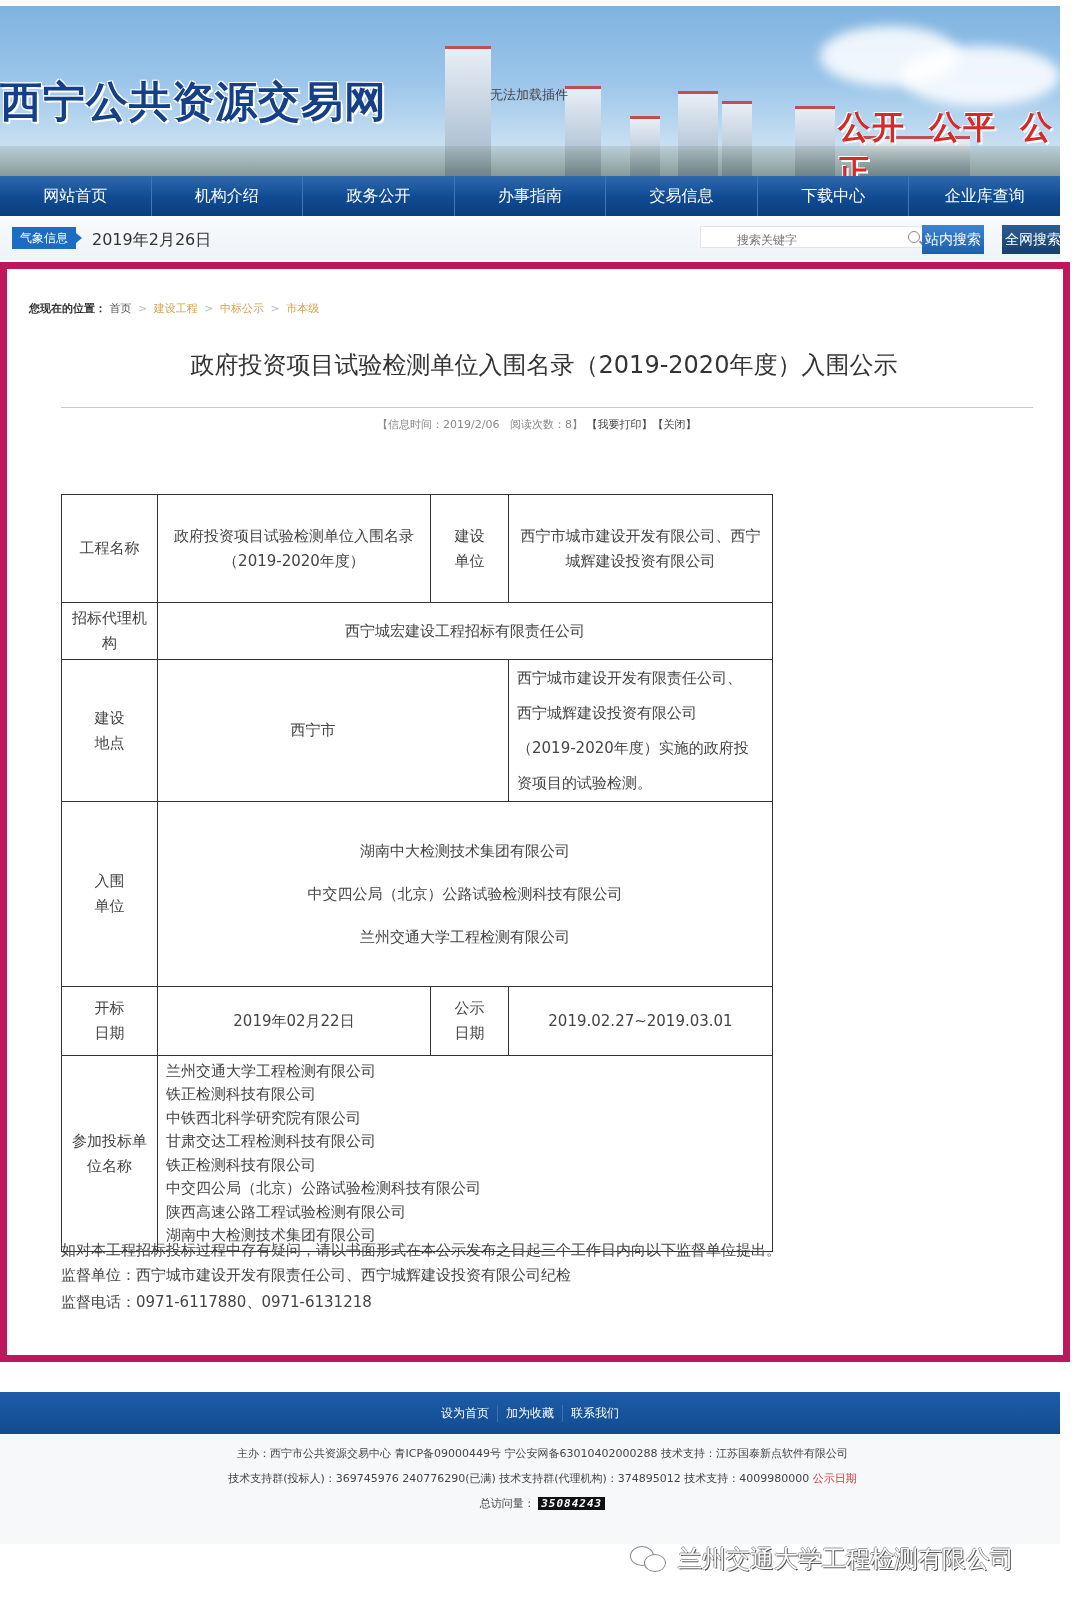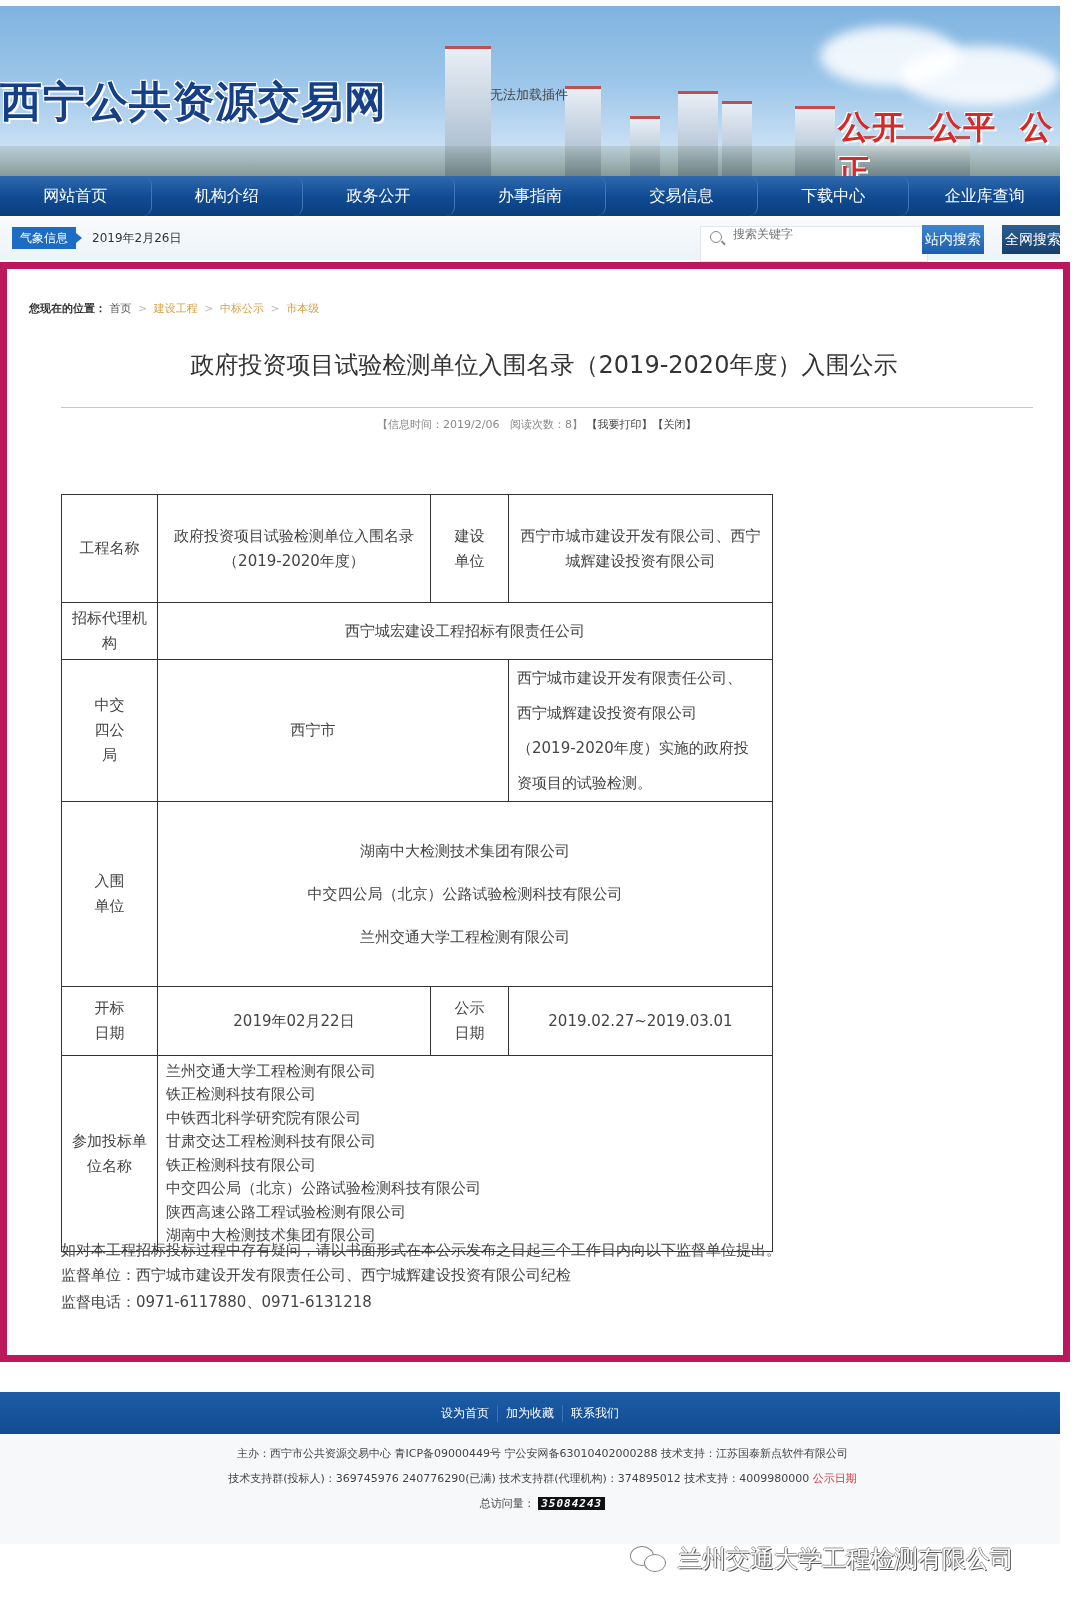--- a/index.html
+++ b/index.html
@@ -27,41 +27,41 @@
   }
 
   
   .nav {
     position: absolute; left: 0; top: 176px; width: 1060px; height: 40px;
     background: linear-gradient(180deg, #2f68ad 0%, #0f4a91 55%, #0b3f7e 100%);
     display: flex;
   }
   .nav-item {
     flex: 1; color: #fff; font-size: 16px; display: flex; align-items: center; justify-content: center;
-    border-right: 1px solid #3e76b8; cursor: pointer; border-radius: 9px;
+    border-right: 1px solid #3e76b8; cursor: pointer;
   }
   .nav-item:last-child { border-right: none; }
 
   
   .infobar {
     position: absolute; left: 0; top: 216px; width: 1060px; height: 44px;
     background: linear-gradient(180deg, #f9fbfd, #eef3f8);
   }
   .weather-tag {
     position: absolute; left: 12px; top: 11px; height: 22px; padding: 0 8px; background: #1c6cc3; color: #fff;
     font-size: 12px; line-height: 22px;
   }
   .weather-tag::after {
     content: ""; position: absolute; right: -6px; top: 6px; border-left: 6px solid #1c6cc3;
     border-top: 5px solid transparent; border-bottom: 5px solid transparent;
   }
-  .date-text { position: absolute; left: 92px; top: 14px; font-size: 12px; color: #333; }
+  .date-text { position: absolute; left: 92px; top: 14px; font-size: 16px; color: #333; }
   .search-box {
-    position: absolute; left: 700px; top: 10px; width: 228px; height: 36px; background: #fff; border: 1px solid #e2e6ea;
-    display: flex; align-items: flex-start;
+    position: absolute; left: 700px; top: 10px; width: 228px; height: 22px; background: #fff; border: 1px solid #e2e6ea;
+    display: flex; align-items: flex-end; flex-direction: column;
   }
   .search-icon { width: 22px; height: 22px; margin-left: 6px; position: relative; }
   .search-icon::before { content: ""; position: absolute; left: 3px; top: 4px; width: 10px; height: 10px; border: 1.5px solid #888; border-radius: 50%; }
   .search-icon::after { content: ""; position: absolute; left: 14px; top: 15px; width: 5px; height: 1.5px; background: #888; transform: rotate(45deg); }
   .search-input { border: none; outline: none; font-size: 12px; color: #999; width: 190px; margin-left: 4px; background: transparent; font-family: "DejaVu Sans", sans-serif; }
   .btn-site, .btn-all {
     position: absolute; top: 9px; height: 29px; color: #fff; font-size: 14px; line-height: 29px; padding: 0 3px; cursor: pointer;
   }
   .btn-site { left: 922px; width: 62px; background: linear-gradient(180deg, #3d84cf, #1d5fae); }
   .btn-all { left: 1002px; width: 58px; background: linear-gradient(180deg, #2c5d92, #163f6c); overflow: hidden; white-space: nowrap; }
@@ -180,21 +180,21 @@
       <td class="lbl">工程名称</td>
       <td style="width:273px; padding:0 6px;">政府投资项目试验检测单位入围名录（2019-2020年度）</td>
       <td style="width:78px; padding:0 18px;">建设单位</td>
       <td style="padding:0 8px;">西宁市城市建设开发有限公司、西宁城辉建设投资有限公司</td>
     </tr>
     <tr style="height:57px;">
       <td class="lbl" style="padding:0 10px;">招标代理机构</td>
       <td colspan="3">西宁城宏建设工程招标有限责任公司</td>
     </tr>
     <tr style="height:142px;">
-      <td class="lbl" style="padding:0 30px;">中交四公局</td>
+      <td class="lbl" style="padding:0 30px;">建设地点</td>
       <td colspan="2" style="padding-right:40px;">西宁市</td>
       <td class="scale-text">
         <div>西宁城市建设开发有限责任公司、</div>
         <div>西宁城辉建设投资有限公司</div>
         <div>（2019-2020年度）实施的政府投</div>
         <div>资项目的试验检测。</div>
       </td>
     </tr>
     <tr style="height:185px;">
       <td class="lbl" style="padding:0 30px;">入围单位</td>

